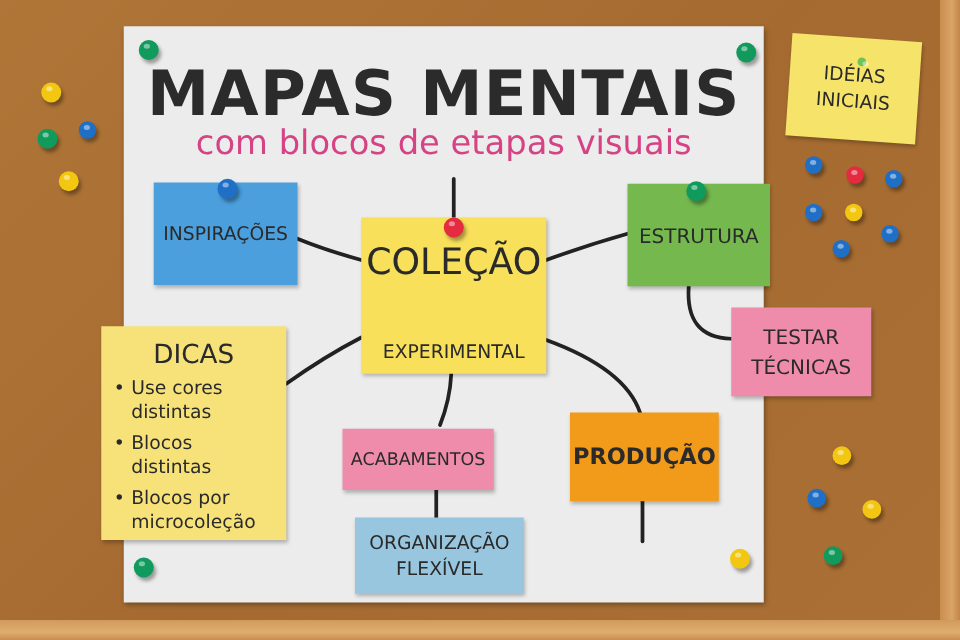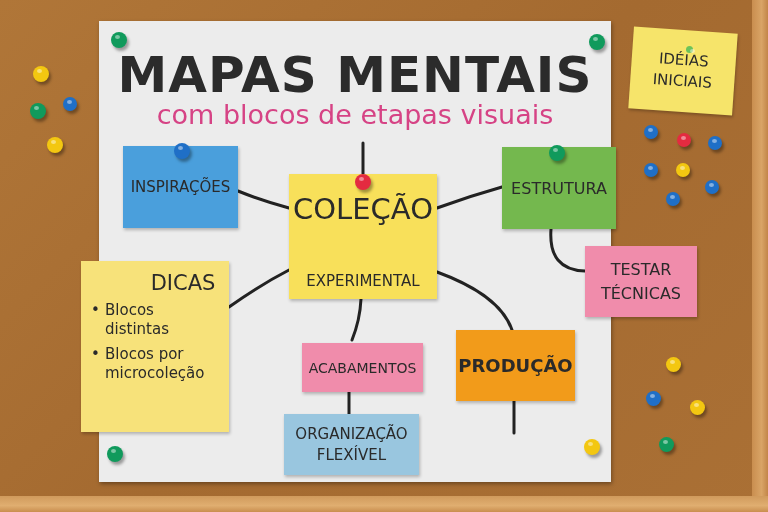--- a/index.html
+++ b/index.html
@@ -83,28 +83,29 @@
   <span>TÉCNICAS</span>
 </div>
 
 <div class="note" style="left:631px;top:30px;width:104px;height:82px;background:#f6e46a;font-size:15px;line-height:21px;font-weight:normal;transform:rotate(4deg);">
   <span>IDÉIAS</span>
   <span>INICIAIS</span>
 </div>
 <div class="pin green" style="left:686px;top:46px;width:7px;height:7px;box-shadow:none;background:#6cc35a;"></div>
 
 <div class="note" style="left:81px;top:261px;width:148px;height:171px;background:#f7e27a;justify-content:flex-start;align-items:flex-start;padding:0;">
-  <div style="width:100%;text-align:center;font-size:21px;font-weight:normal;margin-top:10px;padding-left:28px;">DICAS</div>
+  <div style="width:100%;text-align:center;font-size:21px;font-weight:normal;margin-top:10px;">DICAS</div>
   <ul class="dicas-list" style="margin-left:10px;width:125px;">
+    <li>Use cores distintas</li>
     <li>Blocos distintas</li>
     <li>Blocos por microcoleção</li>
   </ul>
 </div>
 
-<div class="note" style="left:302px;top:343px;width:121px;height:49px;background:#f08cab;font-size:14px;font-weight:normal;">
+<div class="note" style="left:274px;top:343px;width:121px;height:49px;background:#f08cab;font-size:14px;font-weight:normal;">
   <span>ACABAMENTOS</span>
 </div>
 
 <div class="note" style="left:456px;top:330px;width:119px;height:71px;background:#f29b1a;font-size:18px;font-weight:bold;">
   <span>PRODUÇÃO</span>
 </div>
 
 <div class="note" style="left:284px;top:414px;width:135px;height:61px;background:#99c6df;font-size:15px;line-height:21px;font-weight:normal;justify-content:center;">
   <span>ORGANIZAÇÃO</span>
   <span>FLEXÍVEL</span>

